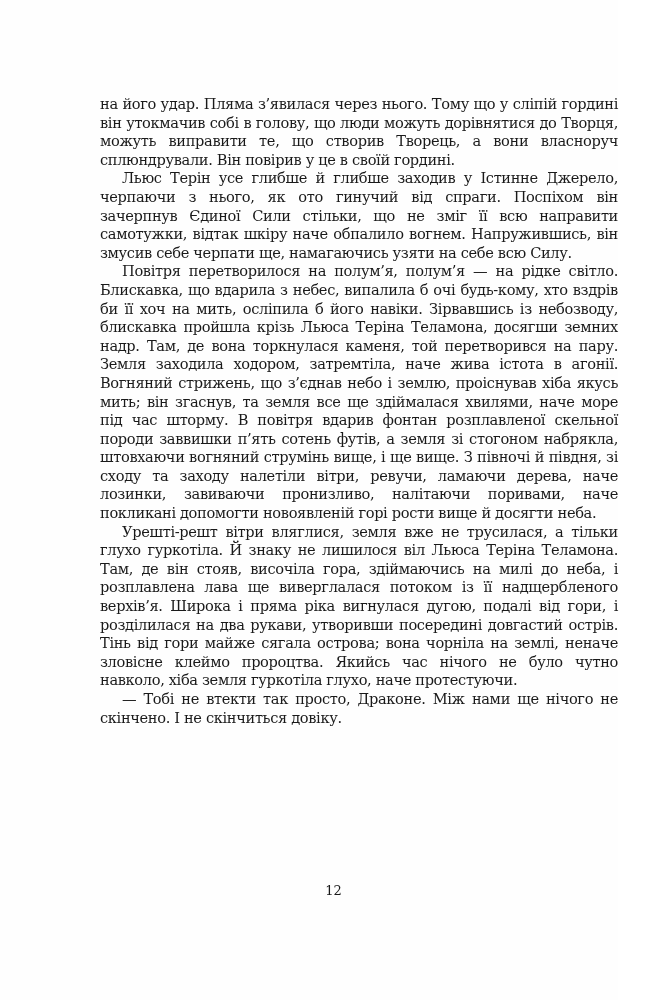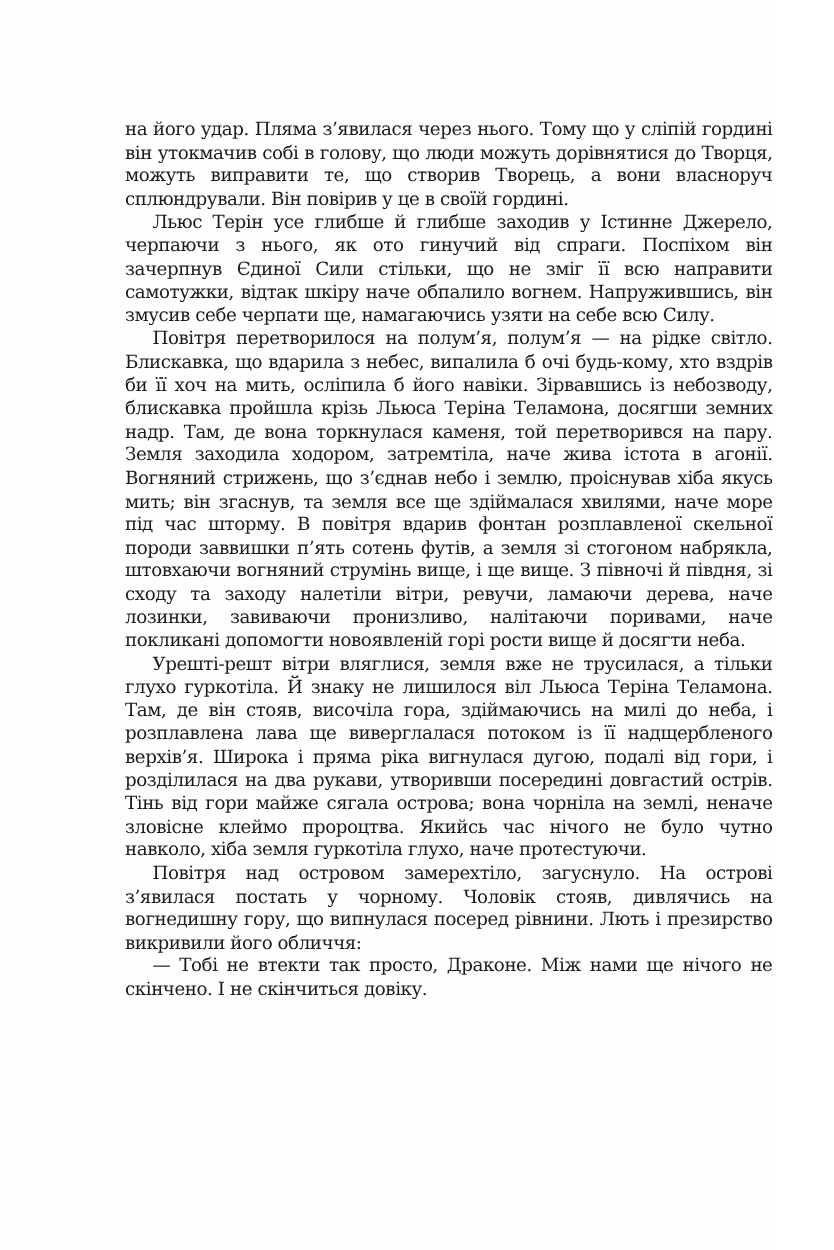--- a/index.html
+++ b/index.html
@@ -38,16 +38,16 @@
 </style>
 </head>
 <body>
 
 <div class="page">
   <div class="text-block">
     <p class="noindent">на його удар. Пляма з’явилася через нього. Тому що у сліпій гордині він утокмачив собі в голову, що люди можуть дорівнятися до Творця, можуть виправити те, що створив Творець, а вони власноруч сплюндрували. Він повірив у це в своїй гордині.</p>
     <p>Льюс Терін усе глибше й глибше заходив у Істинне Джерело, черпаючи з нього, як ото гинучий від спраги. Поспіхом він зачерпнув Єдиної Сили стільки, що не зміг її всю направити самотужки, відтак шкіру наче обпалило вогнем. Напружившись, він змусив себе черпати ще, намагаючись узяти на себе всю Силу.</p>
     <p>Повітря перетворилося на полум’я, полум’я — на рідке світло. Блискавка, що вдарила з небес, випалила б очі будь-кому, хто вздрів би її хоч на мить, осліпила б його навіки. Зірвавшись із небозводу, блискавка пройшла крізь Льюса Теріна Теламона, досягши земних надр. Там, де вона торкнулася каменя, той перетворився на пару. Земля заходила ходором, затремтіла, наче жива істота в агонії. Вогняний стрижень, що з’єднав небо і землю, про­існував хіба якусь мить; він згаснув, та земля все ще здіймалася хвилями, наче море під час шторму. В повітря вдарив фонтан розплавленої скельної породи заввишки п’ять сотень футів, а земля зі стогоном набрякла, штов­хаючи вогняний струмінь вище, і ще вище. З півночі й півдня, зі сходу та заходу налетіли вітри, ревучи, ламаючи дерева, наче лозинки, завиваючи пронизливо, налітаючи поривами, наче покликані допомогти новоявленій горі рости вище й досягти неба.</p>
     <p>Урешті-решт вітри вляглися, земля вже не трусилася, а тільки глухо гуркотіла. Й знаку не лишилося віл Льюса Теріна Теламона. Там, де він стояв, височіла гора, здіймаючись на милі до неба, і розплавлена лава ще виверглалася потоком із її надщербленого верхів’я. Широка і пряма ріка вигнулася дугою, подалі від гори, і розділилася на два рукави, утворивши посередині довгастий острів. Тінь від гори майже сягала острова; вона чор­ніла на землі, неначе зловісне клеймо пророцтва. Якийсь час нічого не було чутно навколо, хіба земля гуркотіла глухо, наче протестуючи.</p>
-    <p>Повітря над островом замерехтіло, загуснуло. На острові з’явилася по­стать у чорному. Чоловік стояв, дивлячись на вогнедишну гору, що випну­лася посеред рівнини. Лють і презирство викривили його обличчя:</p>
     <p>— Тобі не втекти так просто, Драконе. Між нами ще нічого не скінчено. І не скінчиться довіку.</p>
   </div>
+  <div class="page-number">12</div>
 </div>
 
 </body></html>

